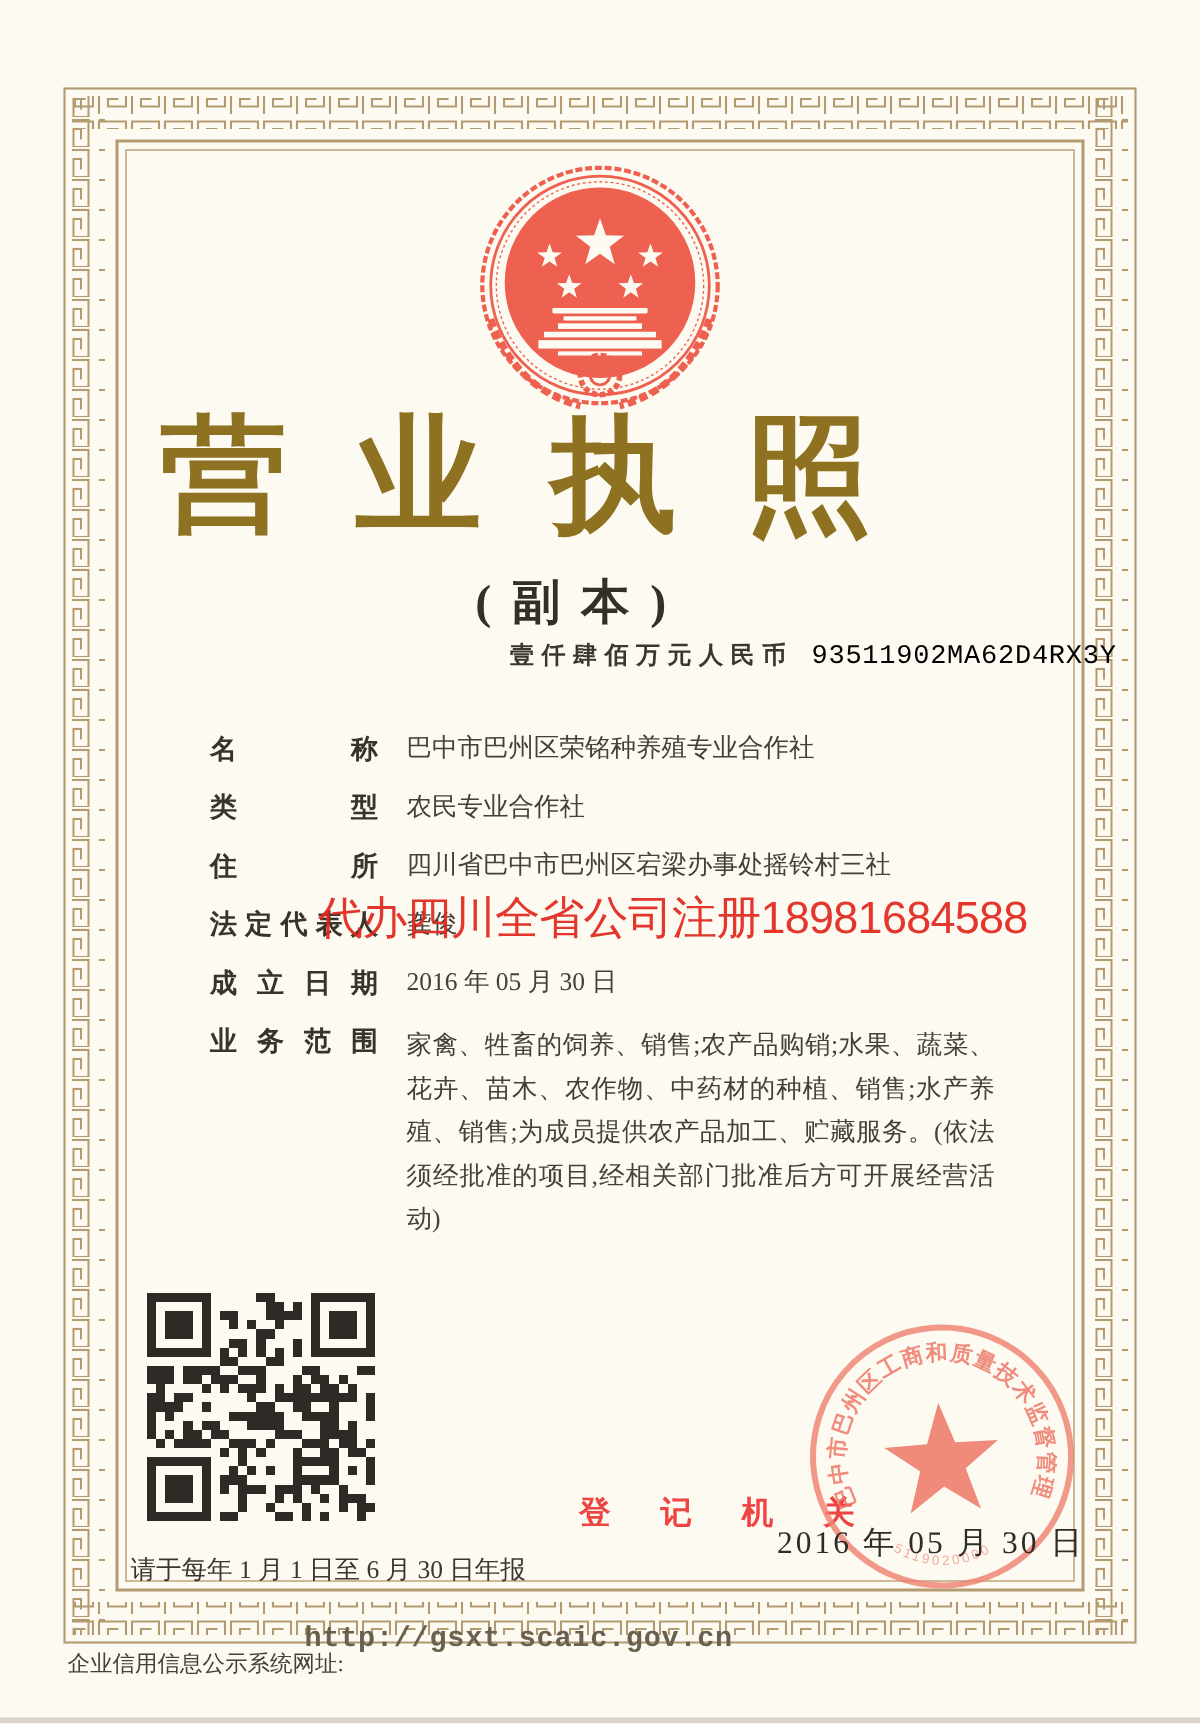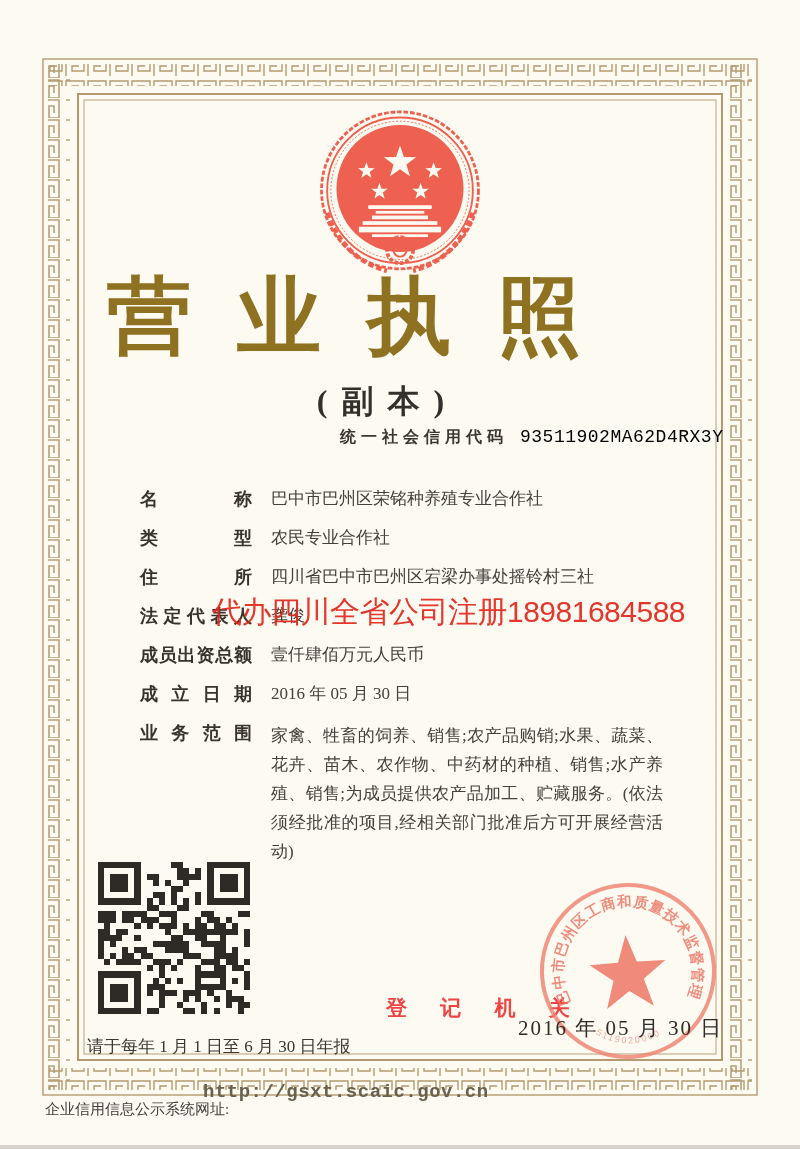--- a/index.html
+++ b/index.html
@@ -116,44 +116,40 @@
       <circle cx="100" cy="150" r="7" stroke-width="2"></circle>
       <path d="M22,110 Q40,160 86,172" stroke-width="5" stroke-dasharray="6 3"></path>
       <path d="M178,110 Q160,160 114,172" stroke-width="5" stroke-dasharray="6 3"></path>
     </g>
   </svg>
 
   <div class="title">营业执照</div>
   <div class="subtitle">(副本)</div>
 
   <div class="code-line">
-    <span class="code-label">统一社会信用代码</span>
+    <span class="code-label">壹仟肆佰万元人民币</span>
     <span class="code-value">93511902MA62D4RX3Y</span>
   </div>
 
   <div class="fields">
     <div class="frow">
       <span class="flabel">名称</span>
       <span class="fvalue">巴中市巴州区荣铭种养殖专业合作社</span>
     </div>
     <div class="frow">
       <span class="flabel">类型</span>
       <span class="fvalue">农民专业合作社</span>
     </div>
     <div class="frow">
       <span class="flabel">住所</span>
       <span class="fvalue">四川省巴中市巴州区宕梁办事处摇铃村三社</span>
     </div>
     <div class="frow">
       <span class="flabel">法定代表人</span>
       <span class="fvalue">龚俊</span>
-    </div>
-    <div class="frow">
-      <span class="flabel">成员出资总额</span>
-      <span class="fvalue">壹仟肆佰万元人民币</span>
     </div>
     <div class="frow">
       <span class="flabel">成立日期</span>
       <span class="fvalue">2016 年 05 月 30 日</span>
     </div>
     <div class="frow">
       <span class="flabel">业务范围</span>
       <span class="fvalue scope">家禽、牲畜的饲养、销售;农产品购销;水果、蔬菜、花卉、苗木、农作物、中药材的种植、销售;水产养殖、销售;为成员提供农产品加工、贮藏服务。(依法须经批准的项目,经相关部门批准后方可开展经营活动)</span>
     </div>
   </div>

